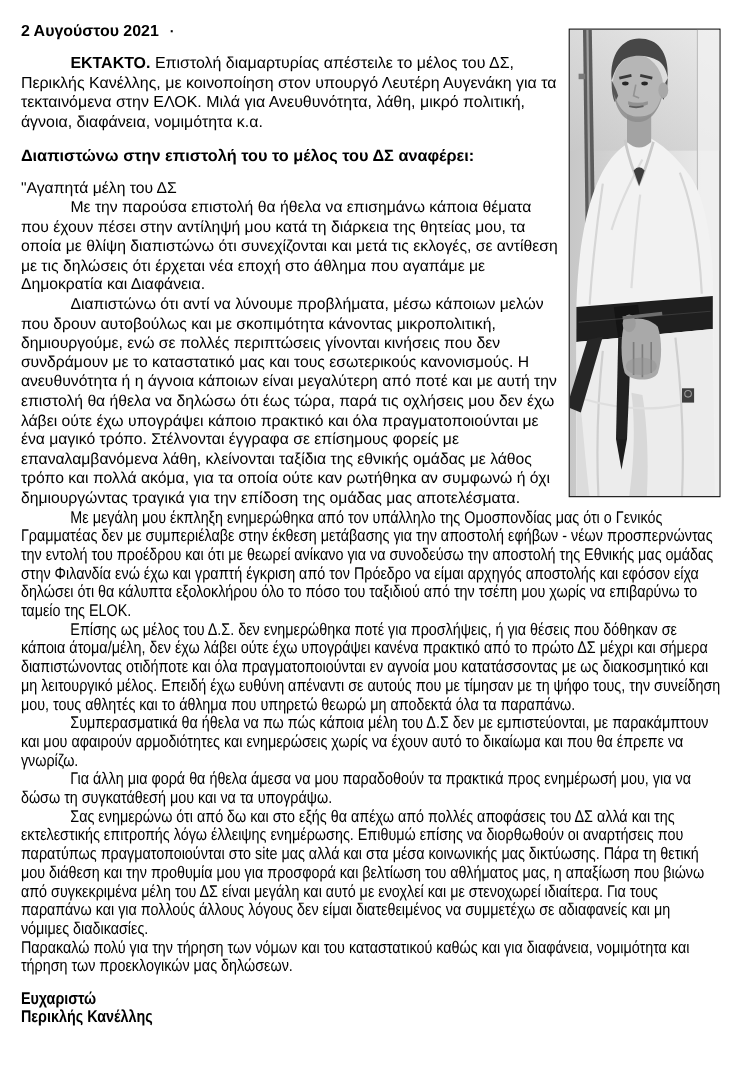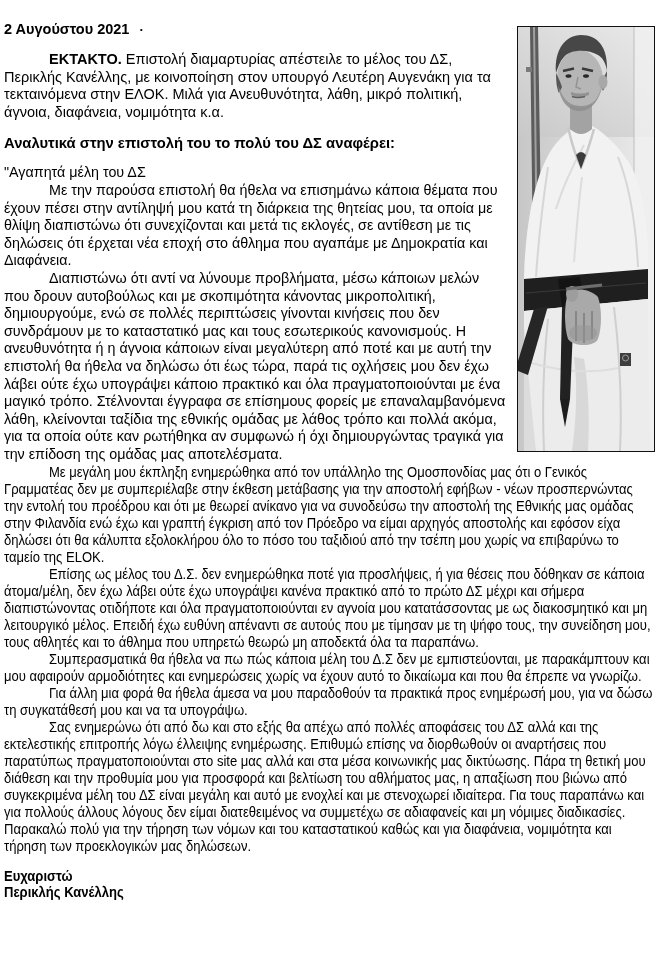--- a/index.html
+++ b/index.html
@@ -1,20 +1,20 @@
 <!DOCTYPE html>
 <html lang="el"><head>
 <meta charset="utf-8">
 <style>
   html,body{margin:0;padding:0;background:#fff;}
   .page{
     position:relative;
     width:669px;height:969px;
     box-sizing:border-box;
-    padding:20px 14px 0 4px;
+    padding:20px 14px 0 19px;
     background:#ffffff;
     color:#000;
     font-family:"Liberation Sans", sans-serif;
     overflow:hidden;
   }
   .photo-frame{
     float:right;
     width:136px;height:424px;
     border:1px solid #111;
     margin:6px 0 10px 10px;
@@ -124,21 +124,21 @@
       <path d="M 74,284 L 74,312" stroke="#7c7c7c" stroke-width="1.5" fill="none"></path>
       <ellipse cx="65" cy="306" rx="14" ry="8" fill="#949494" opacity="0.5"></ellipse>
       <path d="M 48,262 L 84,258" stroke="#6e6e6e" stroke-width="3" fill="none"></path>
     </svg>
   </div>
 
   <p class="date-line"><span>2 Αυγούστου 2021</span><span class="date-dot">·</span></p>
 
   <p class="lead"><span class="b">ΕΚΤΑΚΤΟ.</span><span> Επιστολή διαμαρτυρίας απέστειλε το μέλος του ΔΣ, Περικλής Κανέλλης, με κοινοποίηση στον υπουργό Λευτέρη Αυγενάκη για τα τεκταινόμενα στην ΕΛΟΚ. Μιλά για Ανευθυνότητα, λάθη, μικρό πολιτική, άγνοια, διαφάνεια, νομιμότητα κ.α.</span></p>
 
-  <p class="section-heading">Αναλυτικά στην επιστολή του το πολύ του ΔΣ αναφέρει:</p>
+  <p class="section-heading">Διαπιστώνω στην επιστολή του το μέλος του ΔΣ αναφέρει:</p>
 
   <div class="letter">
     <p>"Αγαπητά μέλη του ΔΣ</p>
     <p class="indent">Με την παρούσα επιστολή θα ήθελα να επισημάνω κάποια θέματα που έχουν πέσει στην αντίληψή μου κατά τη διάρκεια της θητείας μου, τα οποία με θλίψη διαπιστώνω ότι συνεχίζονται και μετά τις εκλογές, σε αντίθεση με τις δηλώσεις ότι έρχεται νέα εποχή στο άθλημα που αγαπάμε με Δημοκρατία και Διαφάνεια.</p>
     <p class="indent">Διαπιστώνω ότι αντί να λύνουμε προβλήματα, μέσω κάποιων μελών που δρουν αυτοβούλως και με σκοπιμότητα κάνοντας μικροπολιτική, δημιουργούμε, ενώ σε πολλές περιπτώσεις γίνονται κινήσεις που δεν συνδράμουν με το καταστατικό μας και τους εσωτερικούς κανονισμούς. Η ανευθυνότητα ή η άγνοια κάποιων είναι μεγαλύτερη από ποτέ και με αυτή την επιστολή θα ήθελα να δηλώσω ότι έως τώρα, παρά τις οχλήσεις μου δεν έχω λάβει ούτε έχω υπογράψει κάποιο πρακτικό και όλα πραγματοποιούνται με ένα μαγικό τρόπο. Στέλνονται έγγραφα σε επίσημους φορείς με επαναλαμβανόμενα λάθη, κλείνονται ταξίδια της εθνικής ομάδας με λάθος τρόπο και πολλά ακόμα, για τα οποία ούτε καν ρωτήθηκα αν συμφωνώ ή όχι δημιουργώντας τραγικά για την επίδοση της ομάδας μας αποτελέσματα.</p>
 
     <div class="condensed">
       <p class="indent">Με μεγάλη μου έκπληξη ενημερώθηκα από τον υπάλληλο της Ομοσπονδίας μας ότι ο Γενικός Γραμματέας δεν με συμπεριέλαβε στην έκθεση μετάβασης για την αποστολή εφήβων - νέων προσπερνώντας την εντολή του προέδρου και ότι με θεωρεί ανίκανο για να συνοδεύσω την αποστολή της Εθνικής μας ομάδας στην Φιλανδία ενώ έχω και γραπτή έγκριση από τον Πρόεδρο να είμαι αρχηγός αποστολής και εφόσον είχα δηλώσει ότι θα κάλυπτα εξολοκλήρου όλο το πόσο του ταξιδιού από την τσέπη μου χωρίς να επιβαρύνω το ταμείο της ELOK.</p>
       <p class="indent">Επίσης ως μέλος του Δ.Σ. δεν ενημερώθηκα ποτέ για προσλήψεις, ή για θέσεις που δόθηκαν σε κάποια άτομα/μέλη, δεν έχω λάβει ούτε έχω υπογράψει κανένα πρακτικό από το πρώτο ΔΣ μέχρι και σήμερα διαπιστώνοντας οτιδήποτε και όλα πραγματοποιούνται εν αγνοία μου κατατάσσοντας με ως διακοσμητικό και μη λειτουργικό μέλος. Επειδή έχω ευθύνη απέναντι σε αυτούς που με τίμησαν με τη ψήφο τους, την συνείδηση μου, τους αθλητές και το άθλημα που υπηρετώ θεωρώ μη αποδεκτά όλα τα παραπάνω.</p>
       <p class="indent">Συμπερασματικά θα ήθελα να πω πώς κάποια μέλη του Δ.Σ δεν με εμπιστεύονται, με παρακάμπτουν και μου αφαιρούν αρμοδιότητες και ενημερώσεις χωρίς να έχουν αυτό το δικαίωμα και που θα έπρεπε να γνωρίζω.</p>

